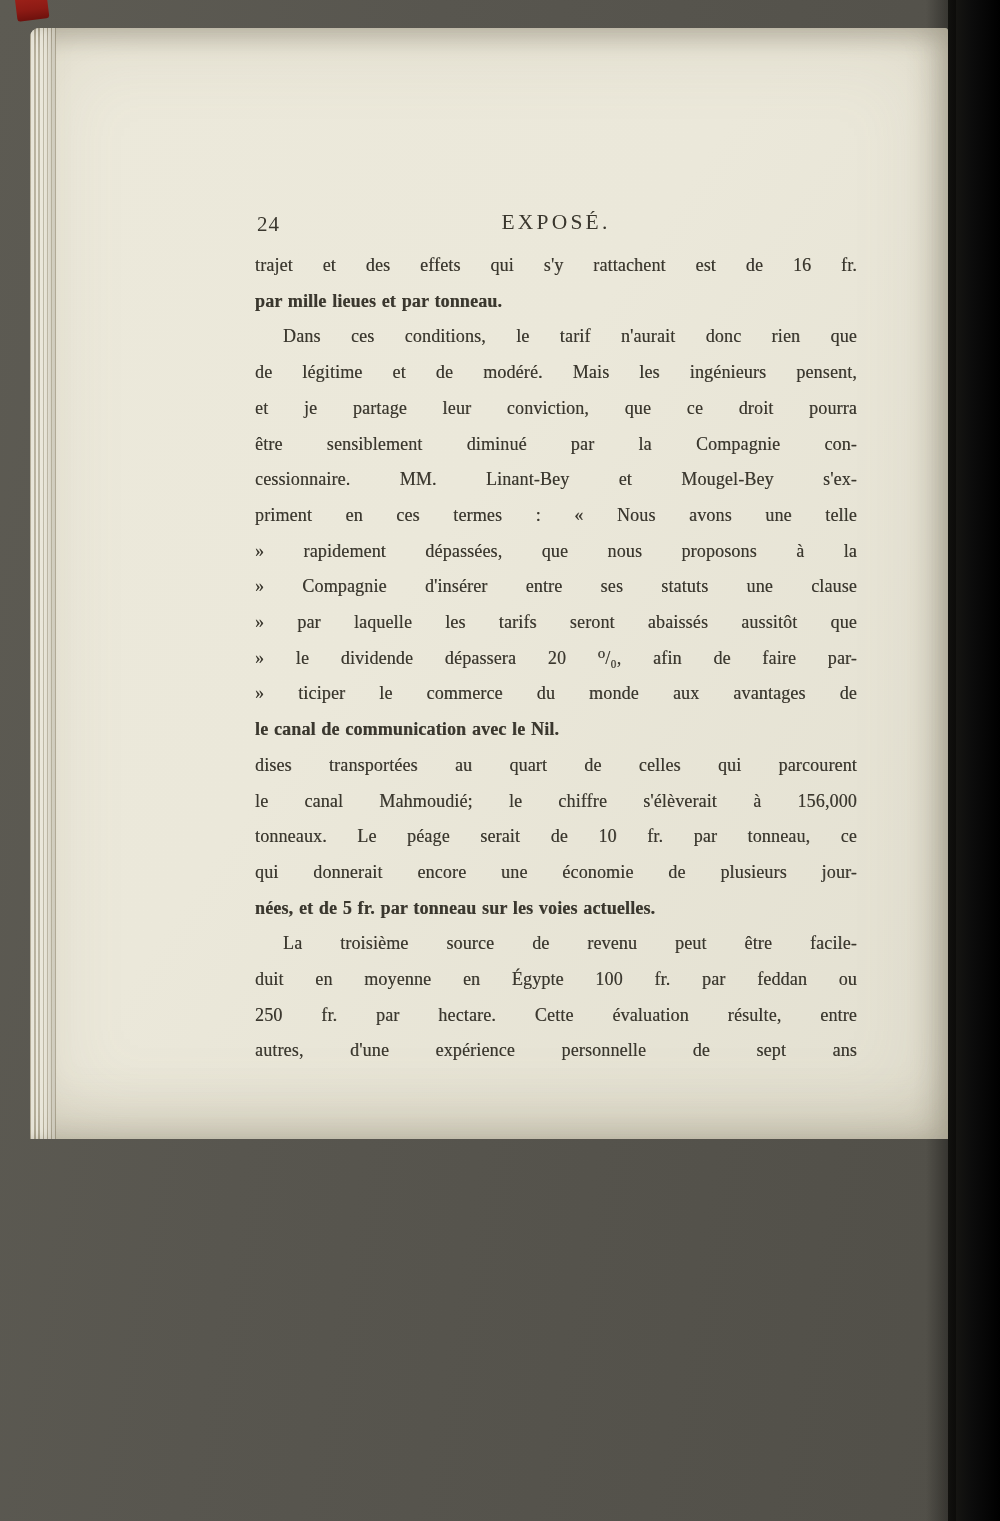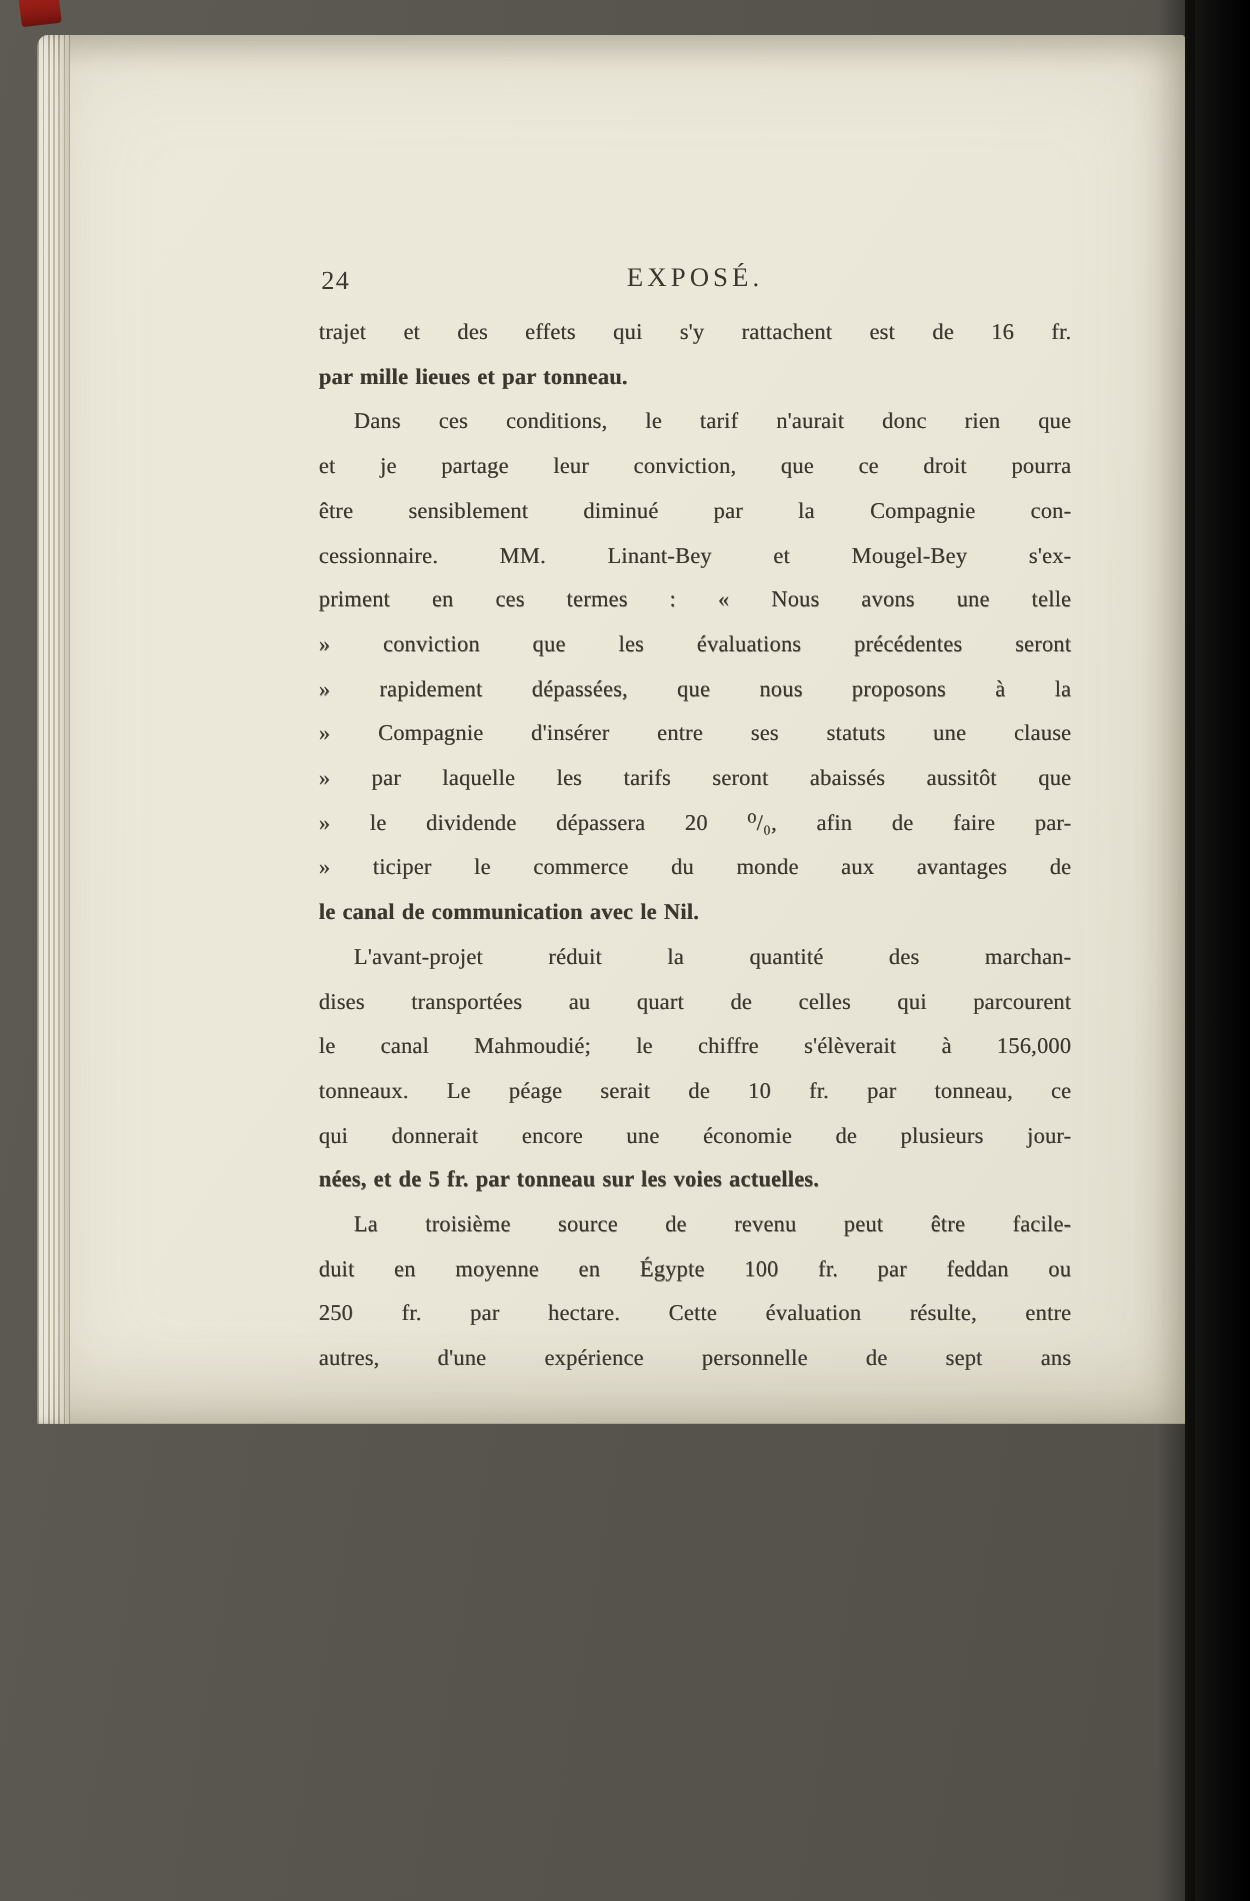--- a/index.html
+++ b/index.html
@@ -81,32 +81,31 @@
   <div class="paper">
     <div class="page-edges"></div>
     <div class="header-row">
       <span class="page-number">24</span>
       <span class="running-title">EXPOSÉ.</span>
     </div>
     <div class="body-text">
         <div class="line">trajet et des effets qui s'y rattachent est de 16 fr.</div>
         <div class="line end">par mille lieues et par tonneau.</div>
         <div class="line indent">Dans ces conditions, le tarif n'aurait donc rien que</div>
+        <div class="line">de légitime et de modéré. Mais les ingénieurs pensent,</div>
         <div class="line">et je partage leur conviction, que ce droit pourra</div>
         <div class="line">être sensiblement diminué par la Compagnie con-</div>
         <div class="line">cessionnaire. MM. Linant-Bey et Mougel-Bey s'ex-</div>
         <div class="line">priment en ces termes : « Nous avons une telle</div>
-        <div class="line">» conviction que les évaluations précédentes seront</div>
         <div class="line">» rapidement dépassées, que nous proposons à la</div>
         <div class="line">» Compagnie d'insérer entre ses statuts une clause</div>
         <div class="line">» par laquelle les tarifs seront abaissés aussitôt que</div>
         <div class="line">» le dividende dépassera 20 ⁰/₀, afin de faire par-</div>
         <div class="line">» ticiper le commerce du monde aux avantages de</div>
         <div class="line end">le canal de communication avec le Nil.</div>
-        <div class="line indent">L'avant-projet réduit la quantité des marchan-</div>
         <div class="line">dises transportées au quart de celles qui parcourent</div>
         <div class="line">le canal Mahmoudié; le chiffre s'élèverait à 156,000</div>
         <div class="line">tonneaux. Le péage serait de 10 fr. par tonneau, ce</div>
         <div class="line">qui donnerait encore une économie de plusieurs jour-</div>
         <div class="line end">nées, et de 5 fr. par tonneau sur les voies actuelles.</div>
         <div class="line indent">La troisième source de revenu peut être facile-</div>
         <div class="line">duit en moyenne en Égypte 100 fr. par feddan ou</div>
         <div class="line">250 fr. par hectare. Cette évaluation résulte, entre</div>
         <div class="line">autres, d'une expérience personnelle de sept ans</div>
       </div>

